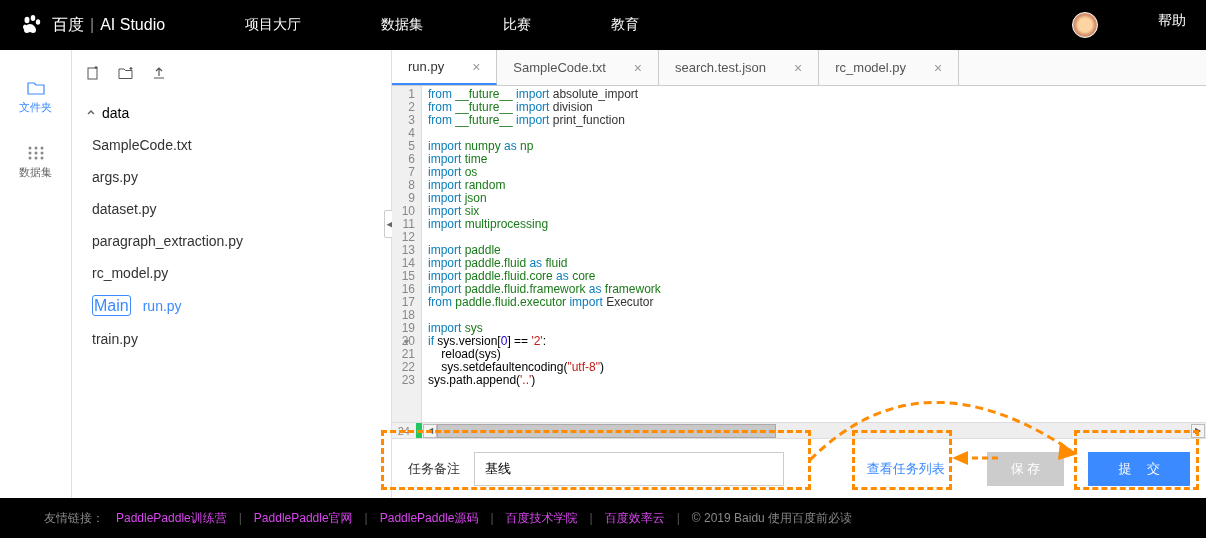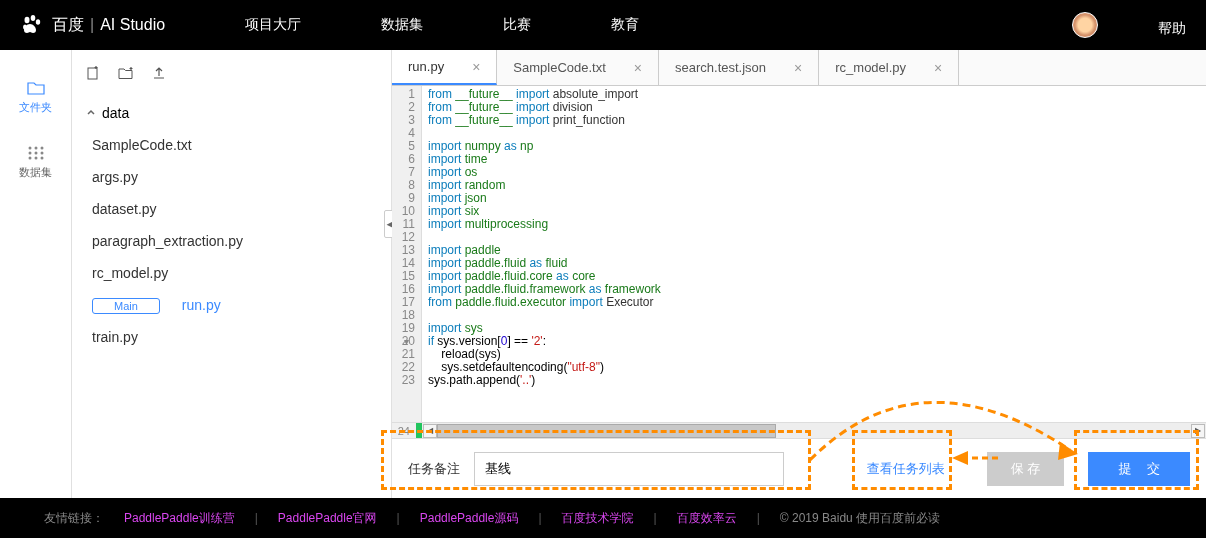--- a/index.html
+++ b/index.html
@@ -4,35 +4,35 @@
 <style>
 *{margin:0;padding:0;box-sizing:border-box;font-family:Arial,"Microsoft YaHei",sans-serif}
 body{background:#fff;width:1206px;height:538px;overflow:hidden;position:relative}
 .header{background:#000;height:50px;display:flex;align-items:center;color:#fff;padding:0 20px}
 .logo-area{display:flex;align-items:center;gap:8px;font-size:16px;margin-right:80px}
 .paw-icon{width:24px;height:24px}
 .logo-text{display:flex;align-items:center;gap:6px}
 .logo-divider{color:#888}
 .nav-menu{display:flex;gap:80px;font-size:14px}
 .nav-item{cursor:pointer}
-.header-right{margin-left:auto;display:flex;align-items:flex-end;gap:60px}
+.header-right{margin-left:auto;display:flex;align-items:flex-start;gap:60px}
 .avatar{width:26px;height:26px;border-radius:50%;background:radial-gradient(circle,#ffd4a3 40%,#d4926b 60%);border:1px solid #fff;cursor:pointer}
 .help-link{font-size:14px;cursor:pointer}
 .main{display:flex;height:448px}
 .left-bar{width:72px;border-right:1px solid #e0e0e0;display:flex;flex-direction:column;align-items:center;padding-top:30px;gap:30px}
 .lb-item{display:flex;flex-direction:column;align-items:center;gap:4px;cursor:pointer;font-size:11px;color:#666}
 .lb-item.active{color:#3b8aff}
 .file-panel{width:320px;border-right:1px solid #e0e0e0;padding:12px 0;display:flex;flex-direction:column}
 .fp-toolbar{display:flex;gap:18px;padding:4px 14px 14px;color:#555;justify-content:flex-start}
 .fp-tool{cursor:pointer;font-size:14px}
 .fp-tree{padding:0 14px 10px;overflow-y:auto}
 .tree-folder{display:flex;align-items:center;gap:6px;padding:8px 0;cursor:pointer;font-size:14px}
 .tree-file{padding:8px 0 8px 6px;cursor:pointer;font-size:14px;color:#333}
 .tree-file.sel{color:#3b8aff}
-.main-badge{border:1px solid #3b8aff;color:#3b8aff;font-size:11px;padding:1px 21px;border-radius:3px;margin-right:22px}
+.main-badge{border:1px solid #3b8aff;color:#3b8aff;font-size:16px;padding:1px 1px;border-radius:3px;margin-right:12px}
 .editor-area{flex:1;display:flex;flex-direction:column;position:relative}
 .tabs{display:flex;border-bottom:1px solid #ccc;height:36px;background:#fafafa}
 .tab{display:flex;align-items:center;padding:0 16px;border-right:1px solid #ccc;font-size:13px;color:#555;cursor:pointer;gap:28px}
 .tab.active{background:#fff;border-bottom:2px solid #3b8aff;color:#333}
 .tab-close{color:#999;cursor:pointer;font-size:14px}
 .code-area{flex:1;display:flex;font-family:Consolas,Menlo,monospace;font-size:12px;overflow:hidden;position:relative}
 .gutter{background:#f0f0f0;text-align:right;padding:2px 6px;color:#888;border-right:1px solid #ddd;line-height:13px;min-width:30px}
 .gutter div{height:13px}
 .code{padding:2px 6px;line-height:13px;white-space:pre;flex:1;overflow:hidden}
 .code .line{height:13px}
@@ -49,21 +49,21 @@
 .bb-link{color:#3b8aff;font-size:13px;cursor:pointer;text-decoration:none;margin-right:30px}
 .bb-btn{height:34px;padding:0 24px;border:none;font-size:13px;cursor:pointer}
 .bb-save{background:#ccc;color:#fff;margin-right:12px}
 .bb-submit{background:#3b8aff;color:#fff;letter-spacing:6px;padding-left:30px}
 .hscroll{height:16px;border-top:1px solid #ddd;background:#f5f5f5;display:flex}
 .hscroll-gut{width:30px;background:#f0f0f0;border-right:6px solid #22c55e;font-size:11px;color:#888;text-align:right;padding-right:6px;line-height:16px}
 .hscroll-track{flex:1;background:#eee;display:flex;align-items:center;padding:1px}
 .hscroll-btn{width:14px;height:14px;background:#f5f5f5;border:1px solid #bbb;font-size:8px;text-align:center;line-height:12px;color:#555}
 .hscroll-bar{flex:1;position:relative;height:14px}
 .hscroll-thumb{position:absolute;left:0;width:45%;height:14px;background:#c8c8c8;border:1px solid #aaa}
-.footer{background:#000;height:40px;display:flex;align-items:center;color:#888;font-size:12px;padding:0 44px;gap:20px}
+.footer{background:#000;height:40px;display:flex;align-items:center;color:#888;font-size:12px;padding:0 44px;gap:12px}
 .footer span.link{color:#d946ef;cursor:pointer}
 .footer .sep{color:#555}
 .dash-box{position:absolute;border:3px dashed #ff8c00;pointer-events:none;z-index:9}
 .d1{left:381px;top:430px;width:430px;height:60px}
 .d2{left:852px;top:430px;width:100px;height:60px}
 .d3{left:1074px;top:430px;width:125px;height:60px}
 .arrow-svg{position:absolute;pointer-events:none;z-index:8}
 .fold-mark{position:absolute;left:12px;line-height:13px;font-size:10px;color:#888}
 </style>
 </head>

